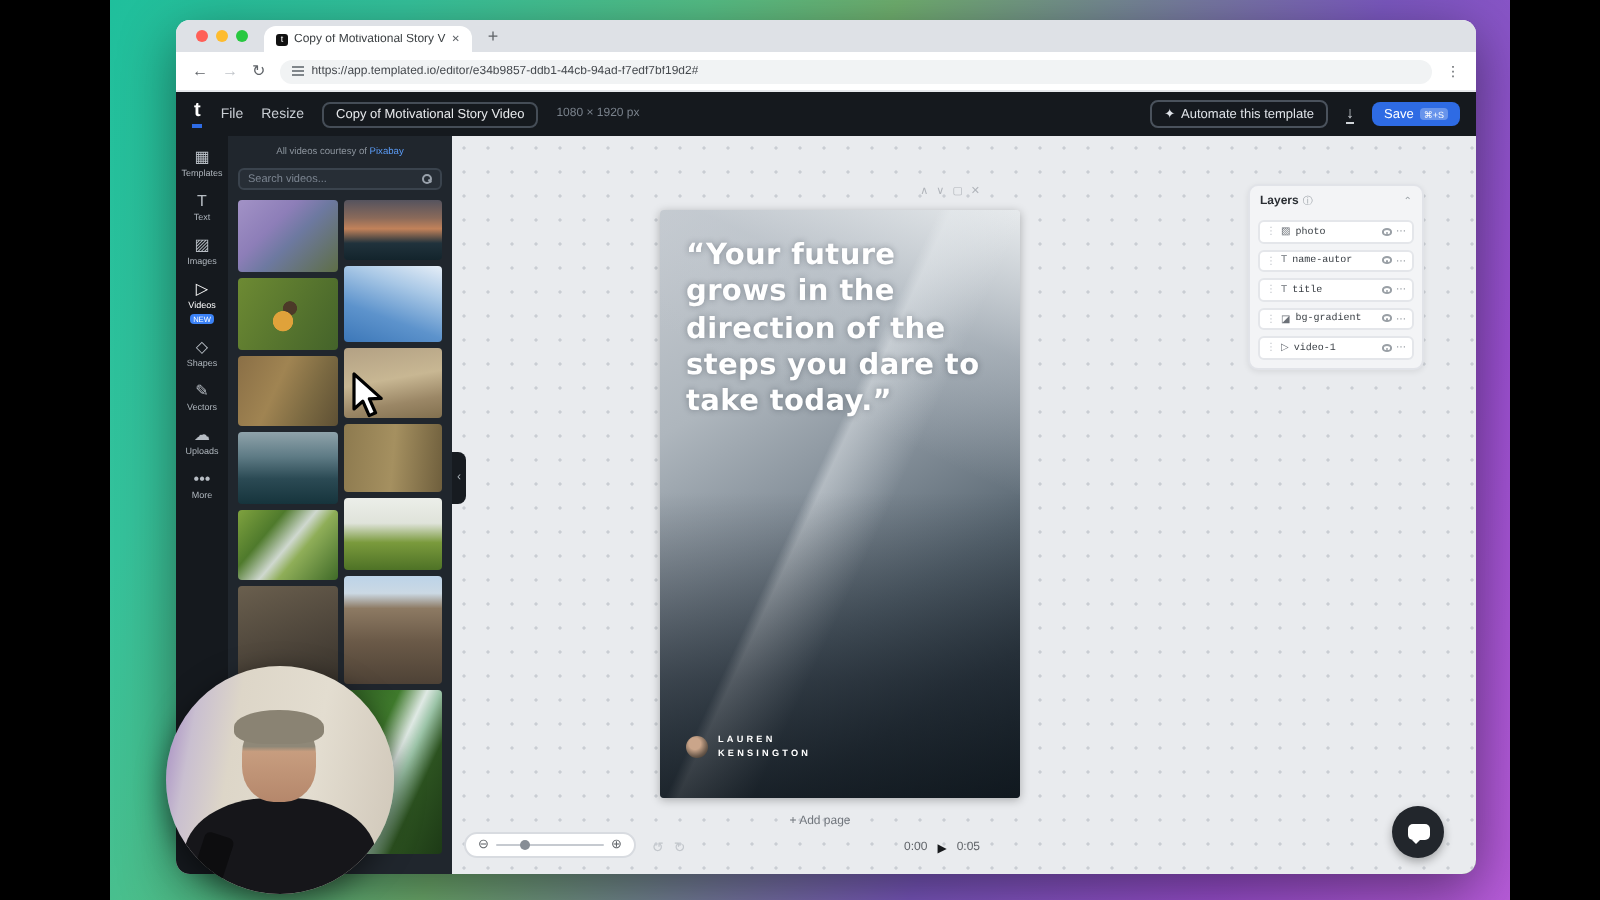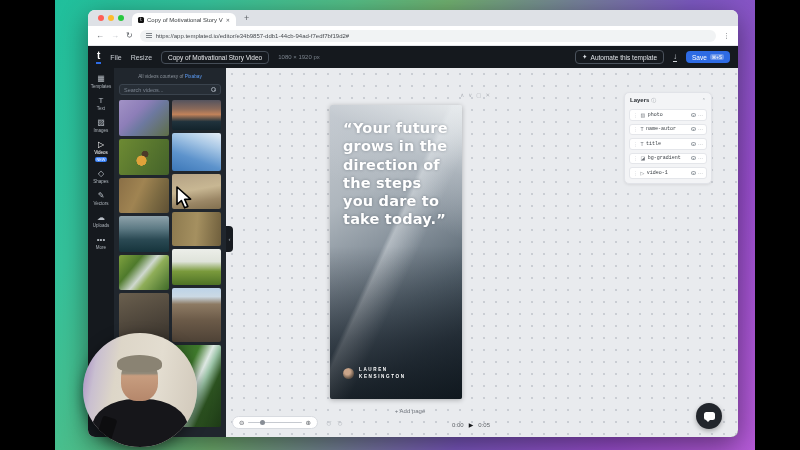--- a/index.html
+++ b/index.html
@@ -79,21 +79,21 @@
 
   .canvas { flex:1; position:relative; background-color:#e9ebee; min-width:0;
     background-image:radial-gradient(#c9cdd3 .7px, transparent .9px); background-size:12px 12px; }
 
   .collapse-tab { position:absolute; left:0; top:158px; width:7px; height:26px; background:#171b20;
     border-radius:0 4px 4px 0; color:#aeb5bc; font-size:6px; display:flex; align-items:center; justify-content:center; }
 
   .mini-icons { position:absolute; left:104px; top:24px; width:160px; display:flex; justify-content:flex-end;
     gap:4px; font-size:5.5px; color:#b0b4ba; }
 
-  .artboard { position:absolute; left:104px; top:37px; width:132px; height:294px; border-radius:2px;
+  .artboard { position:absolute; left:104px; top:37px; width:180px; height:294px; border-radius:2px;
     overflow:hidden; box-shadow:0 1px 5px rgba(0,0,0,.28);
     background:
       linear-gradient(115deg, transparent 44%, rgba(232,236,239,.45) 46%, transparent 58%),
       linear-gradient(205deg, rgba(236,239,241,.9) 0%, rgba(195,202,209,.45) 20%, transparent 38%),
       linear-gradient(148deg, #c6cbd1 0%, #aeb6bd 28%, #848f99 48%, #5a6873 66%, #3b4852 82%, #243139 100%); }
   .bgfade { position:absolute; inset:0;
     background:linear-gradient(180deg, rgba(18,26,34,0) 48%, rgba(10,16,24,.5) 80%, rgba(8,14,20,.7) 100%); }
   .quote { position:absolute; left:13px; right:8px; top:14px; color:#fff; font-family:"DejaVu Sans",sans-serif;
     font-size:14.5px; line-height:1.26; font-weight:600; letter-spacing:.2px; text-shadow:0 0 3px rgba(20,30,40,.35); }
   .author { position:absolute; left:13px; bottom:20px; display:flex; align-items:center; gap:5px; }

